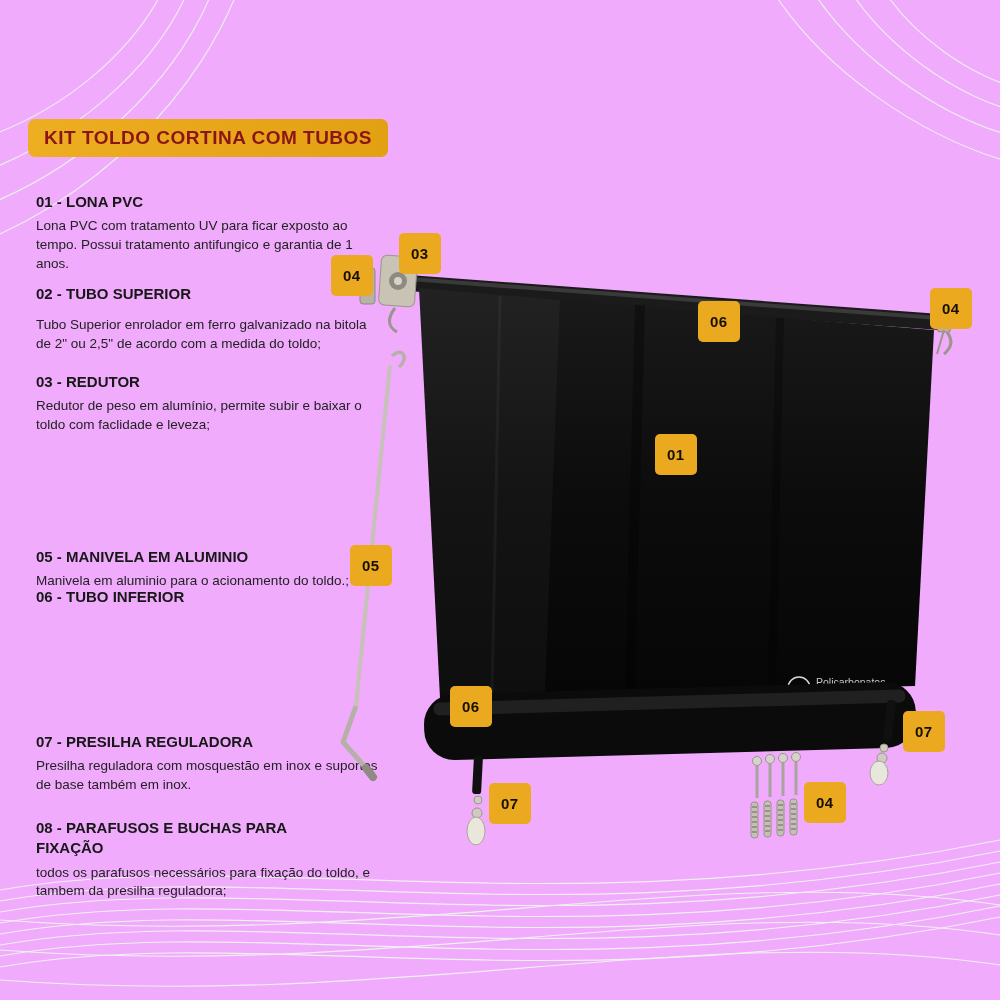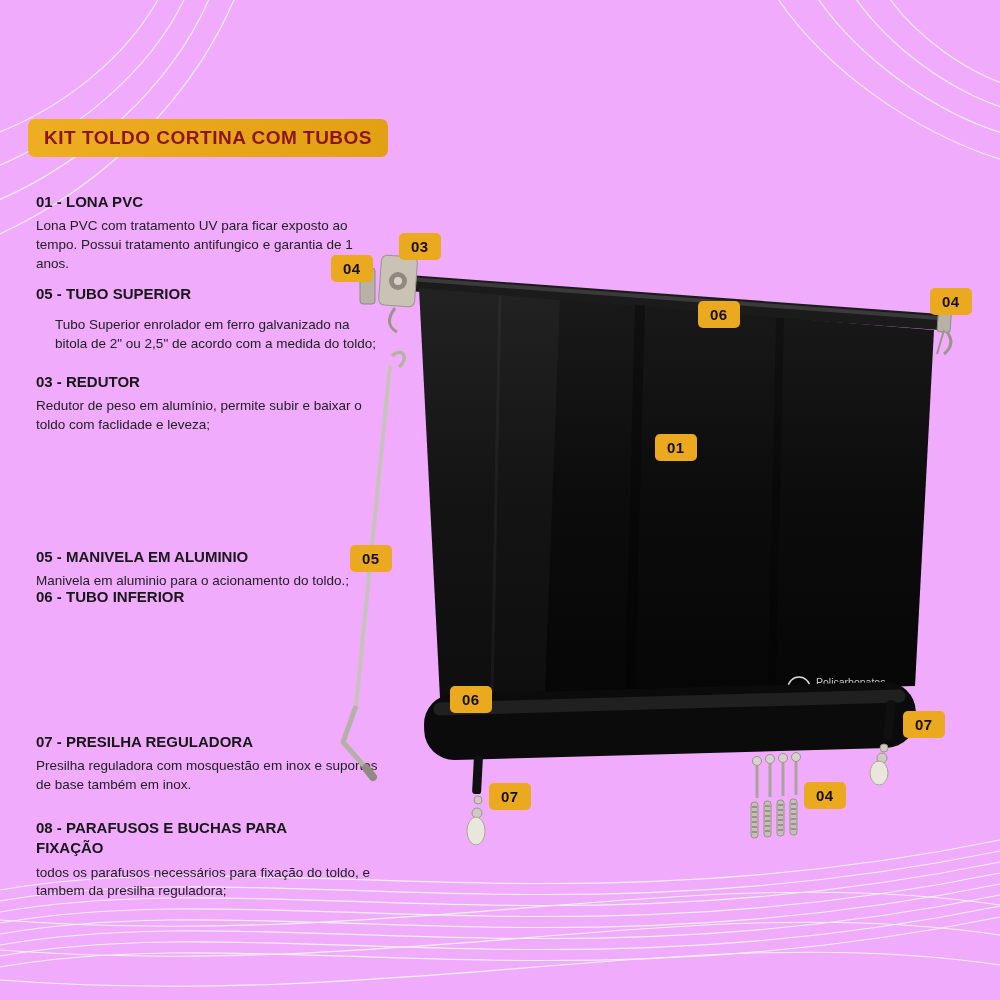--- a/index.html
+++ b/index.html
@@ -14,26 +14,26 @@
     color:#8b1515;font-size:19px;font-weight:bold;letter-spacing:.5px;
     padding:8px 16px;border-radius:7px;white-space:nowrap;
   }
   .item{position:absolute;left:36px;width:345px;}
   .item h3{
     margin:0;font-size:15px;font-weight:bold;color:#171717;line-height:1.35;
   }
   .item p{
     margin:5px 0 0 0;font-size:13.5px;color:#222;line-height:1.38;
   }
-  .item p.gap-lg{margin-top:12px;margin-left:19px;}
+  .item p.gap-lg{margin-top:12px;}
   .w255 h3{max-width:255px;}
   .badge{
     position:absolute;background:#eba91f;color:#151003;
     font-weight:bold;font-size:15px;line-height:1;
-    padding:6px 12px;border-radius:5px;letter-spacing:.5px;
+    padding:13px 12px;border-radius:5px;letter-spacing:.5px;
   }
   .wm-text{font-family:"Liberation Sans", sans-serif;}
 </style>
 </head>
 <body>
 
 <div class="canvas">
 
   <svg class="bg" viewBox="0 0 1000 1000" aria-hidden="true">
     <g stroke="#ededed" stroke-width="1.2" fill="none">
@@ -61,21 +61,21 @@
     </g>
   </svg>
 
   <div class="title-badge">KIT TOLDO CORTINA COM TUBOS</div>
 
   <div class="item" style="top:192px">
     <h3>01 - LONA PVC</h3>
     <p>Lona PVC com tratamento UV para ficar exposto ao tempo. Possui tratamento antifungico e garantia de 1 anos.</p>
   </div>
   <div class="item" style="top:284px">
-    <h3>05 - TUBO SUPERIOR</h3>
+    <h3>02 - TUBO SUPERIOR</h3>
     <p class="gap-lg">Tubo Superior enrolador em ferro galvanizado na bitola de 2" ou 2,5" de acordo com a medida do toldo;</p>
   </div>
   <div class="item" style="top:372px">
     <h3>03 - REDUTOR</h3>
     <p>Redutor de peso em alumínio, permite subir e baixar o toldo com faclidade e leveza;</p>
   </div>
   <div class="item" style="top:547px">
     <h3>05 - MANIVELA EM ALUMINIO</h3>
     <p>Manivela em aluminio para o acionamento do toldo.;</p>
   </div>

